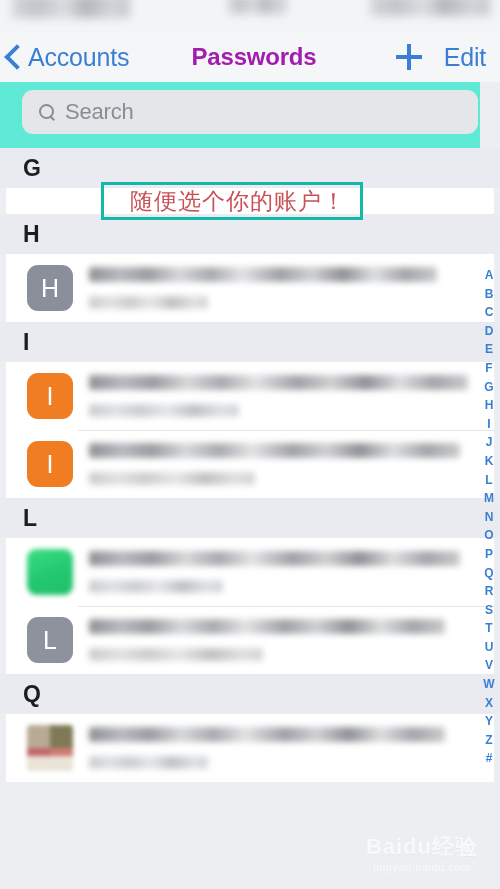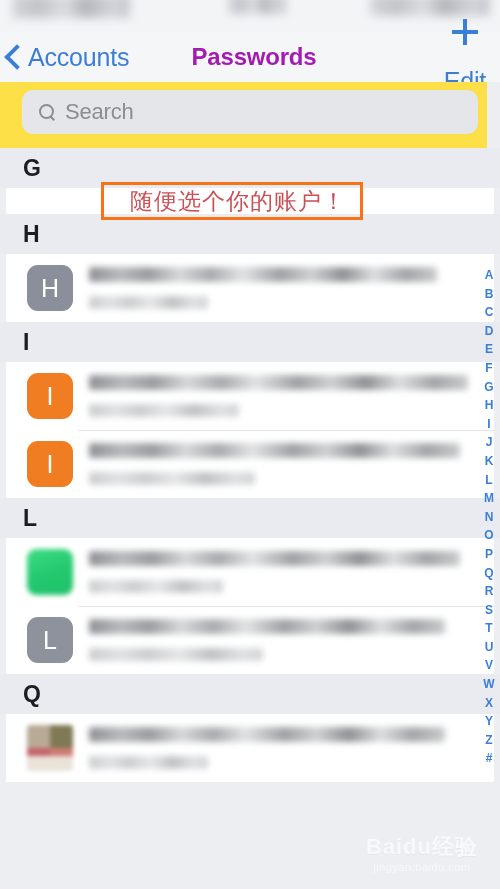--- a/index.html
+++ b/index.html
@@ -82,21 +82,20 @@
     color: #a21caf;
     letter-spacing: -0.2px;
     pointer-events: none;
   }
   .nav-right {
     position: absolute;
     right: 14px;
     display: flex;
     align-items: center;
     gap: 22px;
-    flex-direction: column;
   }
   .plus-icon {
     position: relative;
     width: 26px; height: 26px;
     cursor: pointer;
   }
   .plus-icon::before, .plus-icon::after {
     content: "";
     position: absolute;
     background: #3b7fd4;
@@ -114,22 +113,21 @@
     color: #3b7fd4;
     cursor: pointer;
     letter-spacing: -0.2px;
   }
 
   
   .searchwrap {
     position: absolute;
     top: 82px; left: 0;
     width: 480px; height: 66px;
-    background: #fde047;
-    padding-left: 7px;
+    background: #5eead4;
   }
   .searchbar {
     position: absolute;
     left: 22px; top: 8px;
     width: 456px; height: 44px;
     background: #e4e6ea;
     border-radius: 11px;
     display: flex;
     align-items: center;
     cursor: text;
@@ -284,21 +282,21 @@
     letter-spacing: 0;
   }
 
   
   .annotation {
     position: absolute;
     left: 101px;
     top: 182px;
     width: 262px;
     height: 38px;
-    border: 3px solid #f97316;
+    border: 3px solid #14b8a6;
     box-sizing: border-box;
     display: flex;
     align-items: center;
     justify-content: center;
     z-index: 10;
     background: transparent;
     padding-left: 12px;
   }
   .annotation span {
     font-size: 23px;

